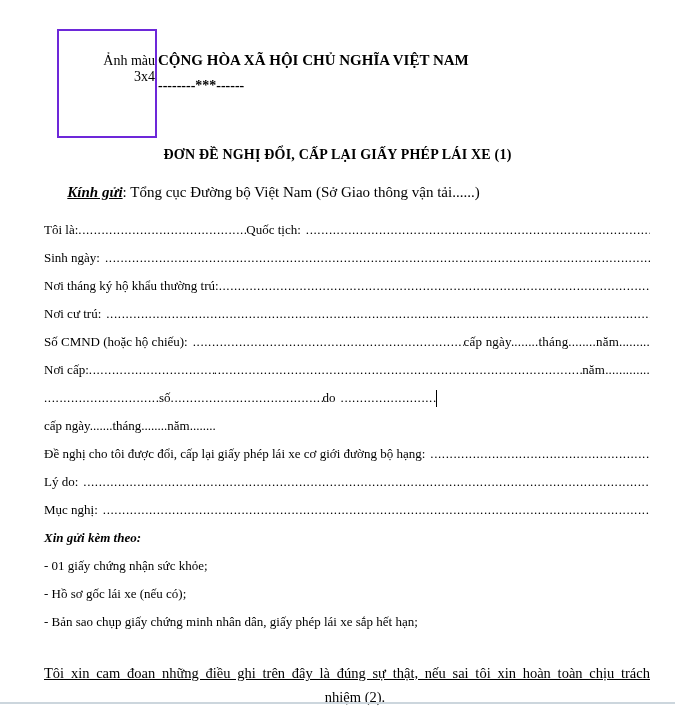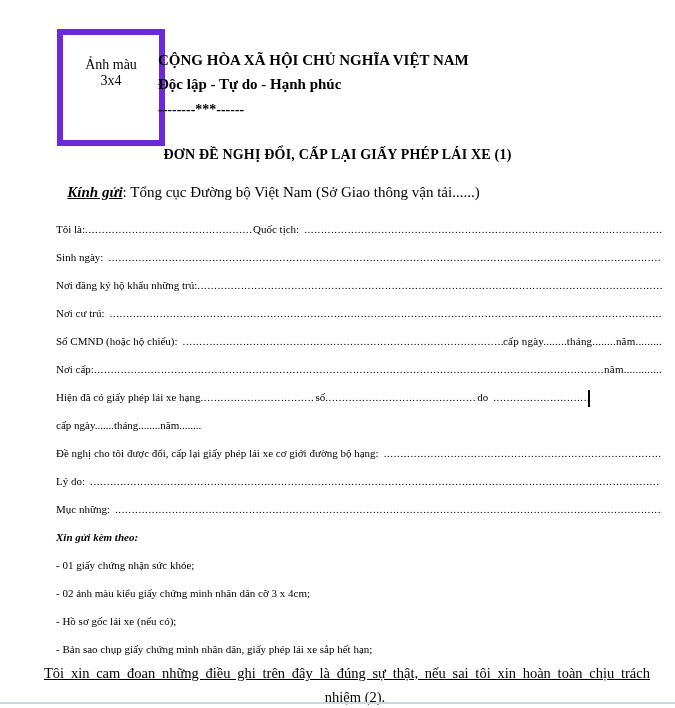--- a/index.html
+++ b/index.html
@@ -7,22 +7,22 @@
     width:675px; height:708px;
     background:#ffffff;
     font-family:"Liberation Serif","DejaVu Serif",serif;
     color:#000;
     position:relative;
     overflow:hidden;
   }
   .photo-box {
     position:absolute; left:57px; top:29px;
     width:96px; height:105px;
-    border:6px solid #6d28d9;
-    text-align:center;
+    border:2px solid #6d28d9;
+    text-align:right;
     font-size:14px;
   }
   .photo-box .l1 { margin-top:22px; }
   .photo-box .l2 { }
 
   .header {
     position:absolute; left:158px; top:51px; width:350px;
     text-align:left;
   }
   .header .national { font-weight:bold; font-size:15px; line-height:19px; }
@@ -36,22 +36,21 @@
   }
 
   .recipient {
     position:absolute; left:0; top:184px; width:547px;
     text-align:center; font-size:15px;
   }
   .recipient .kg { font-weight:bold; font-style:italic; text-decoration:underline; }
 
   .form {
     position:absolute; left:44px; top:212px; width:606px;
-    font-size:11px;
-    margin-left:12px;
+    font-size:13px;
   }
   .row {
     display:flex; align-items:flex-end;
     height:28px; line-height:21px;
   }
   .row > span { white-space:nowrap; }
   .lbl { flex:0 0 auto; }
   .gap { padding-right:5px; }
   .leader {
     flex:1 1 auto; overflow:hidden; white-space:nowrap;
@@ -84,21 +83,20 @@
 </head>
 <body>
 
 <div class="photo-box">
   <div class="l1">Ảnh màu</div>
   <div class="l2">3x4</div>
 </div>
 
 <div class="header">
   <div class="national">CỘNG HÒA XÃ HỘI CHỦ NGHĨA VIỆT NAM</div>
-  <div class="motto">Độc lập - Tự do - Hạnh phúc</div>
   <div class="divider">--------***------</div>
 </div>
 
 <div class="doc-title">ĐƠN ĐỀ NGHỊ ĐỔI, CẤP LẠI GIẤY PHÉP LÁI XE (1)</div>
 
 <div class="recipient">
   <span class="kg">Kính gửi</span><span>: Tổng cục Đường bộ Việt Nam (Sở Giao thông vận tải......)</span>
 </div>
 
 <div class="form">
@@ -109,21 +107,21 @@
     <span class="lbl gap">Quốc tịch:</span>
     <span class="leader">..........................................................................................................................................................................</span>
   </div>
 
   <div class="row">
     <span class="lbl gap">Sinh ngày:</span>
     <span class="leader">..........................................................................................................................................................................</span>
   </div>
 
   <div class="row">
-    <span class="lbl">Nơi đăng ký hộ khẩu những trú:</span>
+    <span class="lbl">Nơi tháng ký hộ khẩu thường trú:</span>
     <span class="leader">..........................................................................................................................................................................</span>
   </div>
 
   <div class="row">
     <span class="lbl gap">Nơi cư trú:</span>
     <span class="leader">..........................................................................................................................................................................</span>
   </div>
 
   <div class="row">
     <span class="lbl gap">Số CMND (hoặc hộ chiếu):</span>
@@ -132,21 +130,20 @@
   </div>
 
   <div class="row">
     <span class="lbl">Nơi cấp:</span>
     <span class="leader f125">..........................................................................................................................................................................</span>
     <span class="leader">..........................................................................................................................................................................</span>
     <span class="suffix">năm.............</span>
   </div>
 
   <div class="row">
-    <span class="lbl">Hiện đã có giấy phép lái xe hạng</span>
     <span class="leader f115">..........................................................................................................................................................................</span>
     <span class="lbl">số</span>
     <span class="leader f152">..........................................................................................................................................................................</span>
     <span class="lbl gap">do</span>
     <span class="leader f95">..........................................................................................................................................................................</span>
     <span class="caret"></span>
   </div>
 
   <div class="row">
     <span class="lbl">cấp ngày.......tháng........năm........</span>
@@ -156,33 +153,30 @@
     <span class="lbl gap">Đề nghị cho tôi được đổi, cấp lại giấy phép lái xe cơ giới đường bộ hạng:</span>
     <span class="leader">..........................................................................................................................................................................</span>
   </div>
 
   <div class="row">
     <span class="lbl gap">Lý do:</span>
     <span class="leader">..........................................................................................................................................................................</span>
   </div>
 
   <div class="row">
-    <span class="lbl gap">Mục những:</span>
+    <span class="lbl gap">Mục nghị:</span>
     <span class="leader">..........................................................................................................................................................................</span>
   </div>
 
   <div class="row">
     <span class="lbl attach-head">Xin gửi kèm theo:</span>
   </div>
 
   <div class="row">
     <span class="lbl">- 01 giấy chứng nhận sức khỏe;</span>
-  </div>
-  <div class="row">
-    <span class="lbl">- 02 ảnh màu kiểu giấy chứng minh nhân dân cỡ 3 x 4cm;</span>
   </div>
   <div class="row">
     <span class="lbl">- Hồ sơ gốc lái xe (nếu có);</span>
   </div>
   <div class="row">
     <span class="lbl">- Bản sao chụp giấy chứng minh nhân dân, giấy phép lái xe sắp hết hạn;</span>
   </div>
 
 </div>
 

